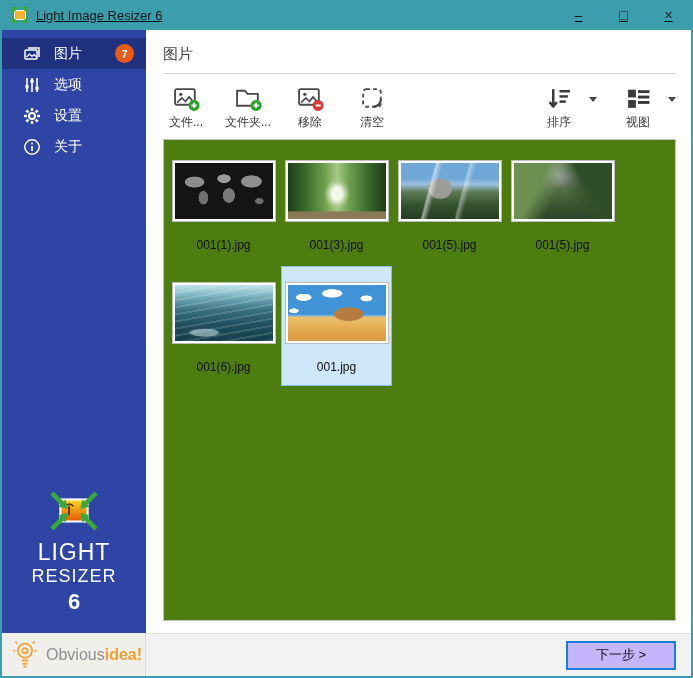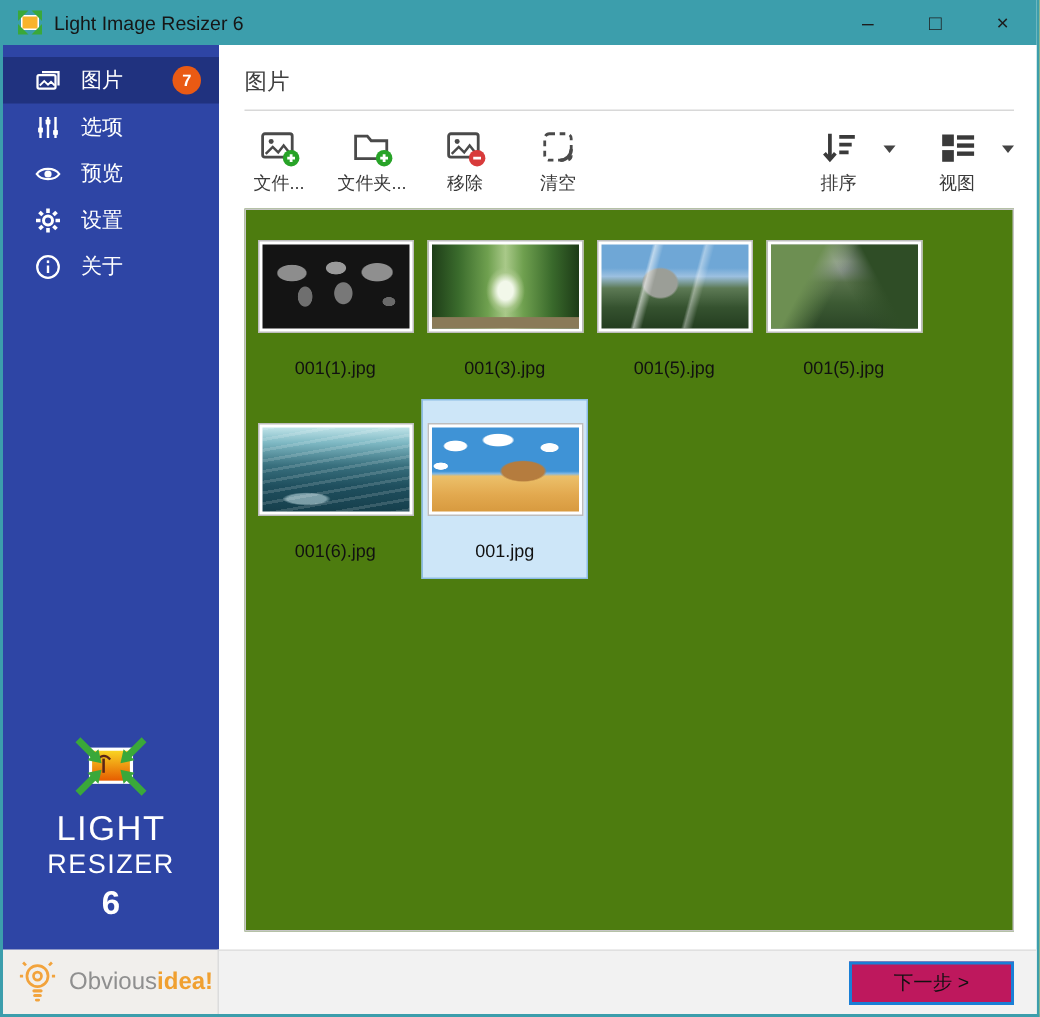--- a/index.html
+++ b/index.html
@@ -3,21 +3,21 @@
 <meta charset="utf-8">
 <style>
   * { box-sizing: border-box; margin: 0; padding: 0; }
   html,body { width:693px; height:678px; }
   body { font-family: "Liberation Sans", sans-serif; background:#fff; }
 
   .window { width:693px; height:678px; display:flex; flex-direction:column;
             border-left:2px solid #3c9eac; border-right:2px solid #3c9eac; border-bottom:2px solid #3c9eac; }
 
   
-  .titlebar { height:30px; background:#3c9eac; display:flex; align-items:center; flex:0 0 30px; }
+  .titlebar { height:30px; background:#3c9eac; display:flex; align-items:center; flex:0 0 30px;text-decoration:underline; }
   .app-icon { width:18px; height:18px; margin:0 7px 0 9px; }
   .title-text { font-size:13px; color:#161616; }
   .win-controls { margin-left:auto; display:flex; height:100%; }
   .win-btn { width:45px; height:100%; display:flex; align-items:center; justify-content:center;
              font-size:14px; color:#1d1d1d; cursor:default; }
 
   
   .app-body { flex:1; display:flex; min-height:0; }
 
   
@@ -101,21 +101,21 @@
     radial-gradient(ellipse 13px 6px at 16% 22%, #fff 0 55%, transparent 64%),
     radial-gradient(ellipse 17px 7px at 45% 15%, #fff 0 55%, transparent 64%),
     radial-gradient(ellipse 10px 5px at 80% 24%, #fdfdfd 0 55%, transparent 64%),
     radial-gradient(ellipse 8px 4px at 6% 46%, #fff 0 55%, transparent 64%),
     radial-gradient(ellipse 24px 11px at 62% 52%, #b57c3e 0 58%, transparent 66%),
     linear-gradient(to bottom, #3f93d6 0 52%, #7fb7e3 55%, #ecc06a 58%, #e2a94f 80%, #d89a3f 100%); }
 
   
   .footerbar { height:43px; flex:0 0 43px; background:#f2f2f2; border-top:1px solid #e0e0e0;
                display:flex; align-items:center; justify-content:flex-end; padding-right:15px; }
-  .next-btn { width:110px; height:29px; background:#be185d; border:2px solid #1a7fd6;
+  .next-btn { width:110px; height:29px; background:#c4b5fd; border:2px solid #1a7fd6;
               font-size:13px; color:#111; font-family:"Liberation Sans",sans-serif; cursor:pointer; }
 </style>
 </head>
 <body>
 
 <div class="window">
 
   <div class="titlebar">
     <svg class="app-icon" viewBox="0 0 18 18">
       <rect x="3.5" y="4.5" width="11" height="9" fill="#f7b32b" stroke="#fff" stroke-width="1"></rect>
@@ -156,27 +156,20 @@
             </g>
             <g fill="#fff">
               <rect x="2.4" y="9" width="3.2" height="3.4" rx="0.6"></rect>
               <rect x="7.4" y="3.6" width="3.2" height="3.4" rx="0.6"></rect>
               <rect x="12.4" y="10.6" width="3.2" height="3.4" rx="0.6"></rect>
             </g>
           </svg>
           <span>选项</span>
         </div>
 
-        <div class="nav-item">
-          <svg class="nav-icon" viewBox="0 0 18 18">
-            <path d="M1.5 9 C4.5 4.5 13.5 4.5 16.5 9 C13.5 13.5 4.5 13.5 1.5 9 Z" fill="none" stroke="#fff" stroke-width="1.5"></path>
-            <circle cx="9" cy="9" r="2.4" fill="#fff"></circle>
-          </svg>
-          <span>预览</span>
-        </div>
 
         <div class="nav-item">
           <svg class="nav-icon" viewBox="0 0 18 18">
             <circle cx="9" cy="9" r="3" fill="none" stroke="#fff" stroke-width="2"></circle>
             <g stroke="#fff" stroke-width="2.4">
               <line x1="9" y1="1" x2="9" y2="4"></line>
                 <line x1="9" y1="14" x2="9" y2="17"></line>
               <line x1="1" y1="9" x2="4" y2="9"></line>
                 <line x1="14" y1="9" x2="17" y2="9"></line>
               <line x1="3.3" y1="3.3" x2="5.4" y2="5.4"></line>

